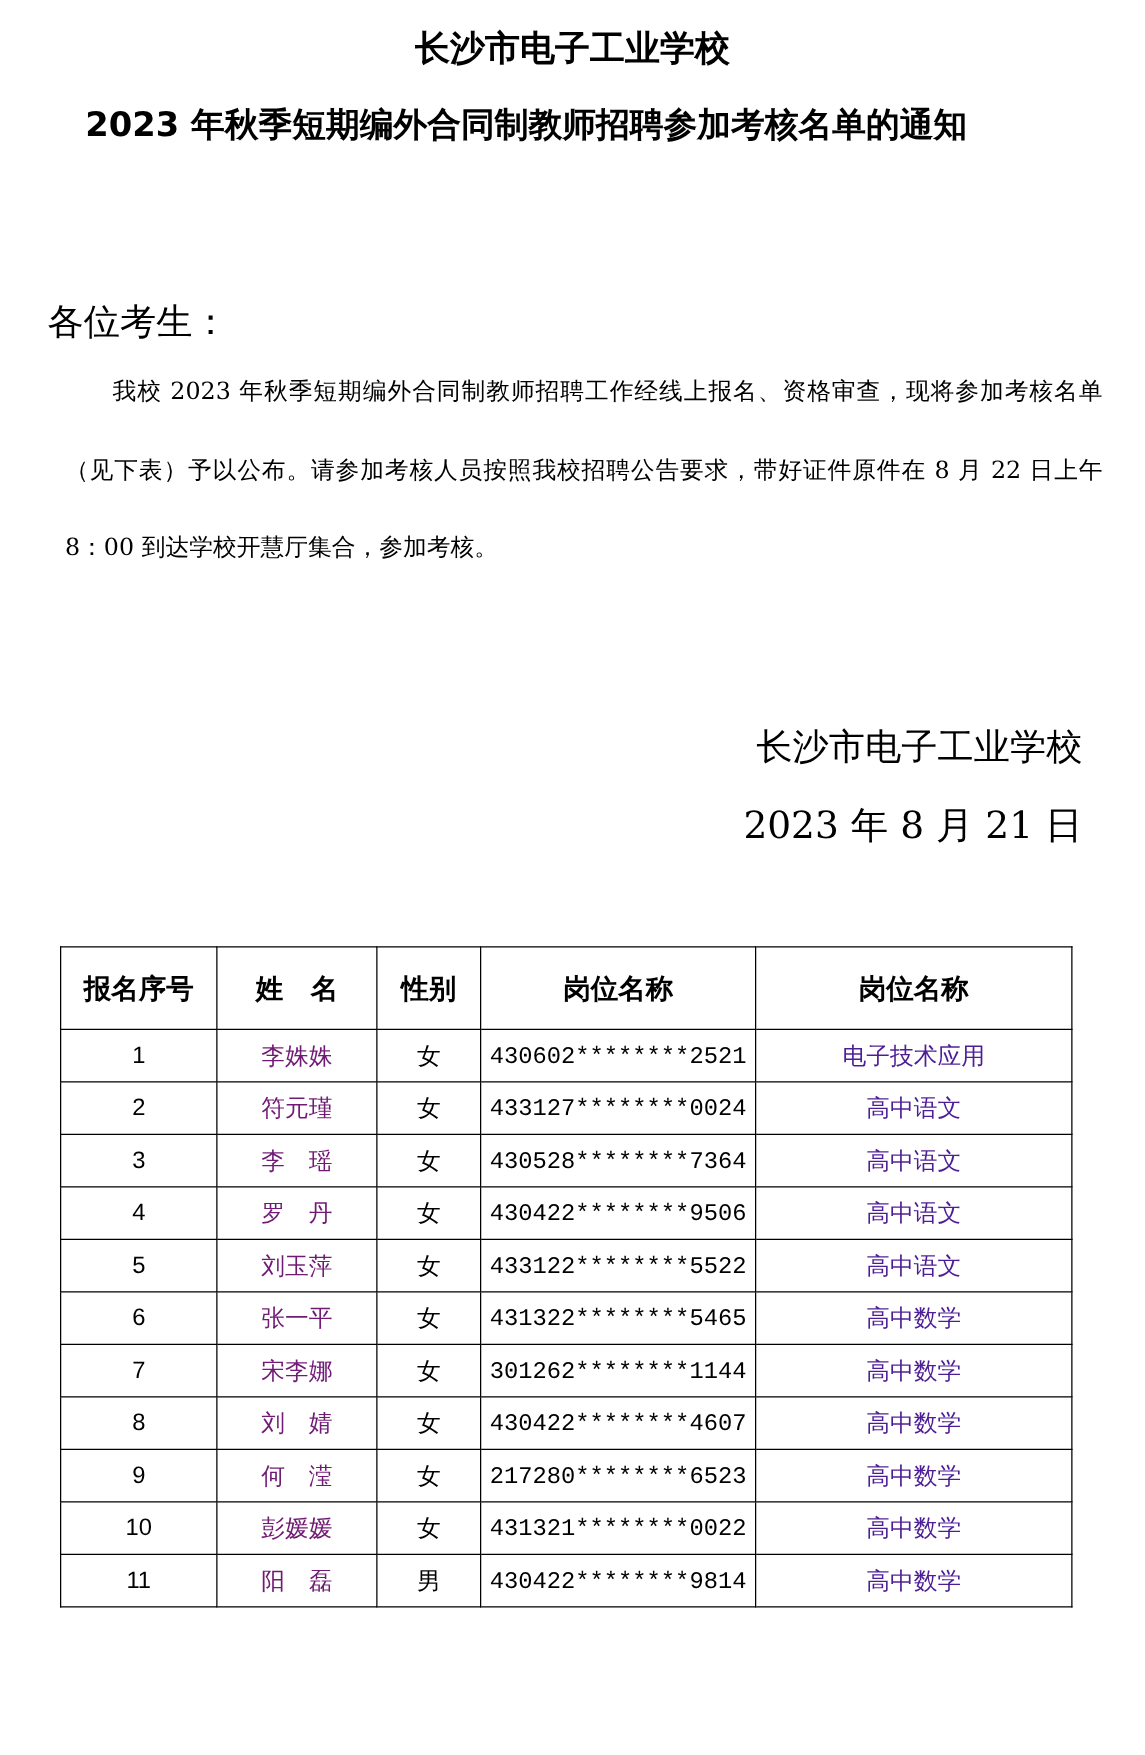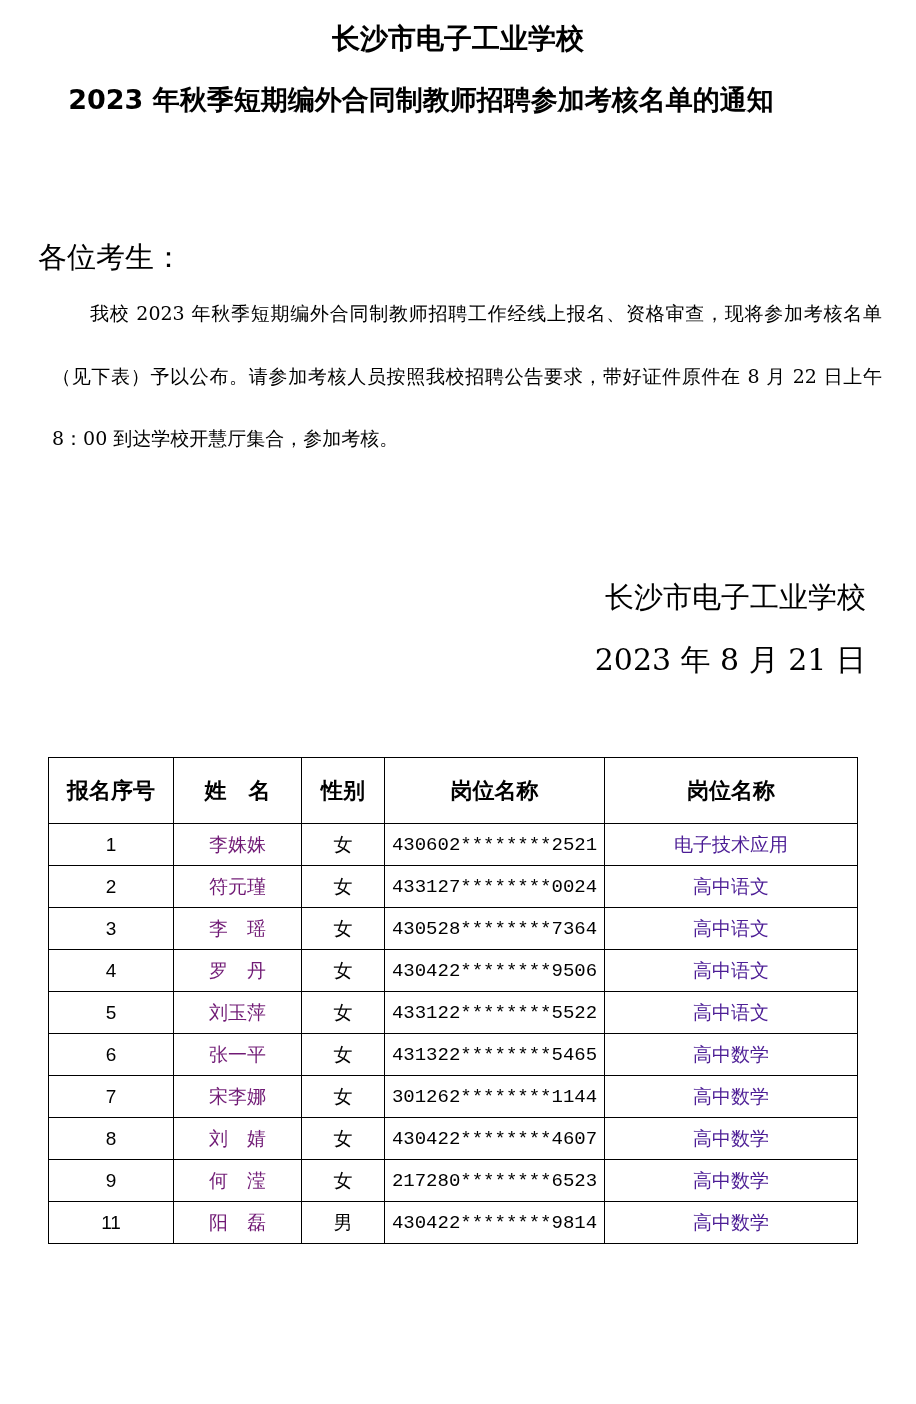--- a/index.html
+++ b/index.html
@@ -134,20 +134,27 @@
       <td class="c-pos">高中数学</td>
     </tr>
     <tr>
       <td class="c-no">9</td>
       <td class="c-name">何　滢</td>
       <td class="c-gender">女</td>
       <td class="c-id">217280********6523</td>
       <td class="c-pos">高中数学</td>
     </tr>
     <tr>
+      <td class="c-no">10</td>
+      <td class="c-name">彭媛媛</td>
+      <td class="c-gender">女</td>
+      <td class="c-id">431321********0022</td>
+      <td class="c-pos">高中数学</td>
+    </tr>
+    <tr>
       <td class="c-no">11</td>
       <td class="c-name">阳　磊</td>
       <td class="c-gender">男</td>
       <td class="c-id">430422********9814</td>
       <td class="c-pos">高中数学</td>
     </tr>
   </tbody>
 </table>
 
 </body></html>

